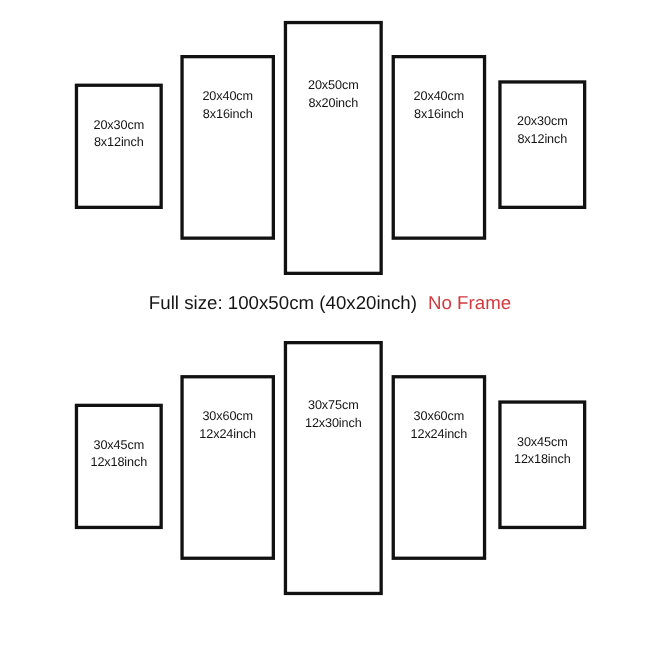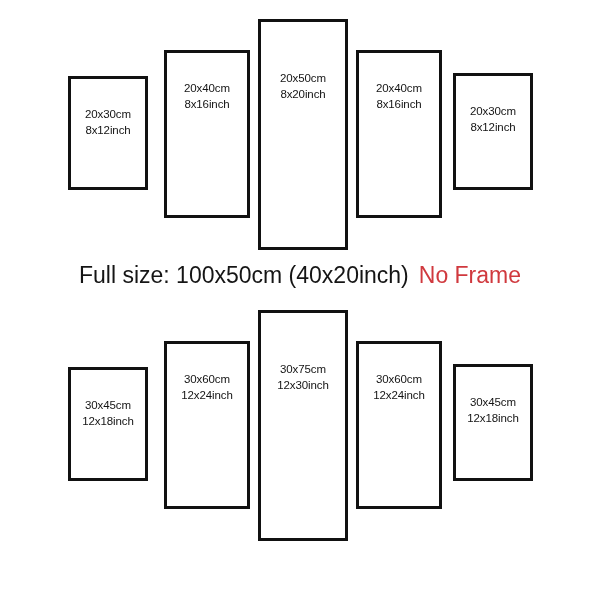--- a/index.html
+++ b/index.html
@@ -49,21 +49,21 @@
     letter-spacing: -0.1px;
     white-space: nowrap;
   }
   .panel-label .ln { display: block; }
 
   .caption {
     position: absolute;
     left: 0;
     width: 600px;
     text-align: center;
-    font-size: 23px;
+    font-size: 17px;
     line-height: 21px;
     color: #151515;
     white-space: nowrap;
   }
   .caption .noframe {
     color: #d0393e;
     margin-left: 10px;
   }
 </style>
 </head>

